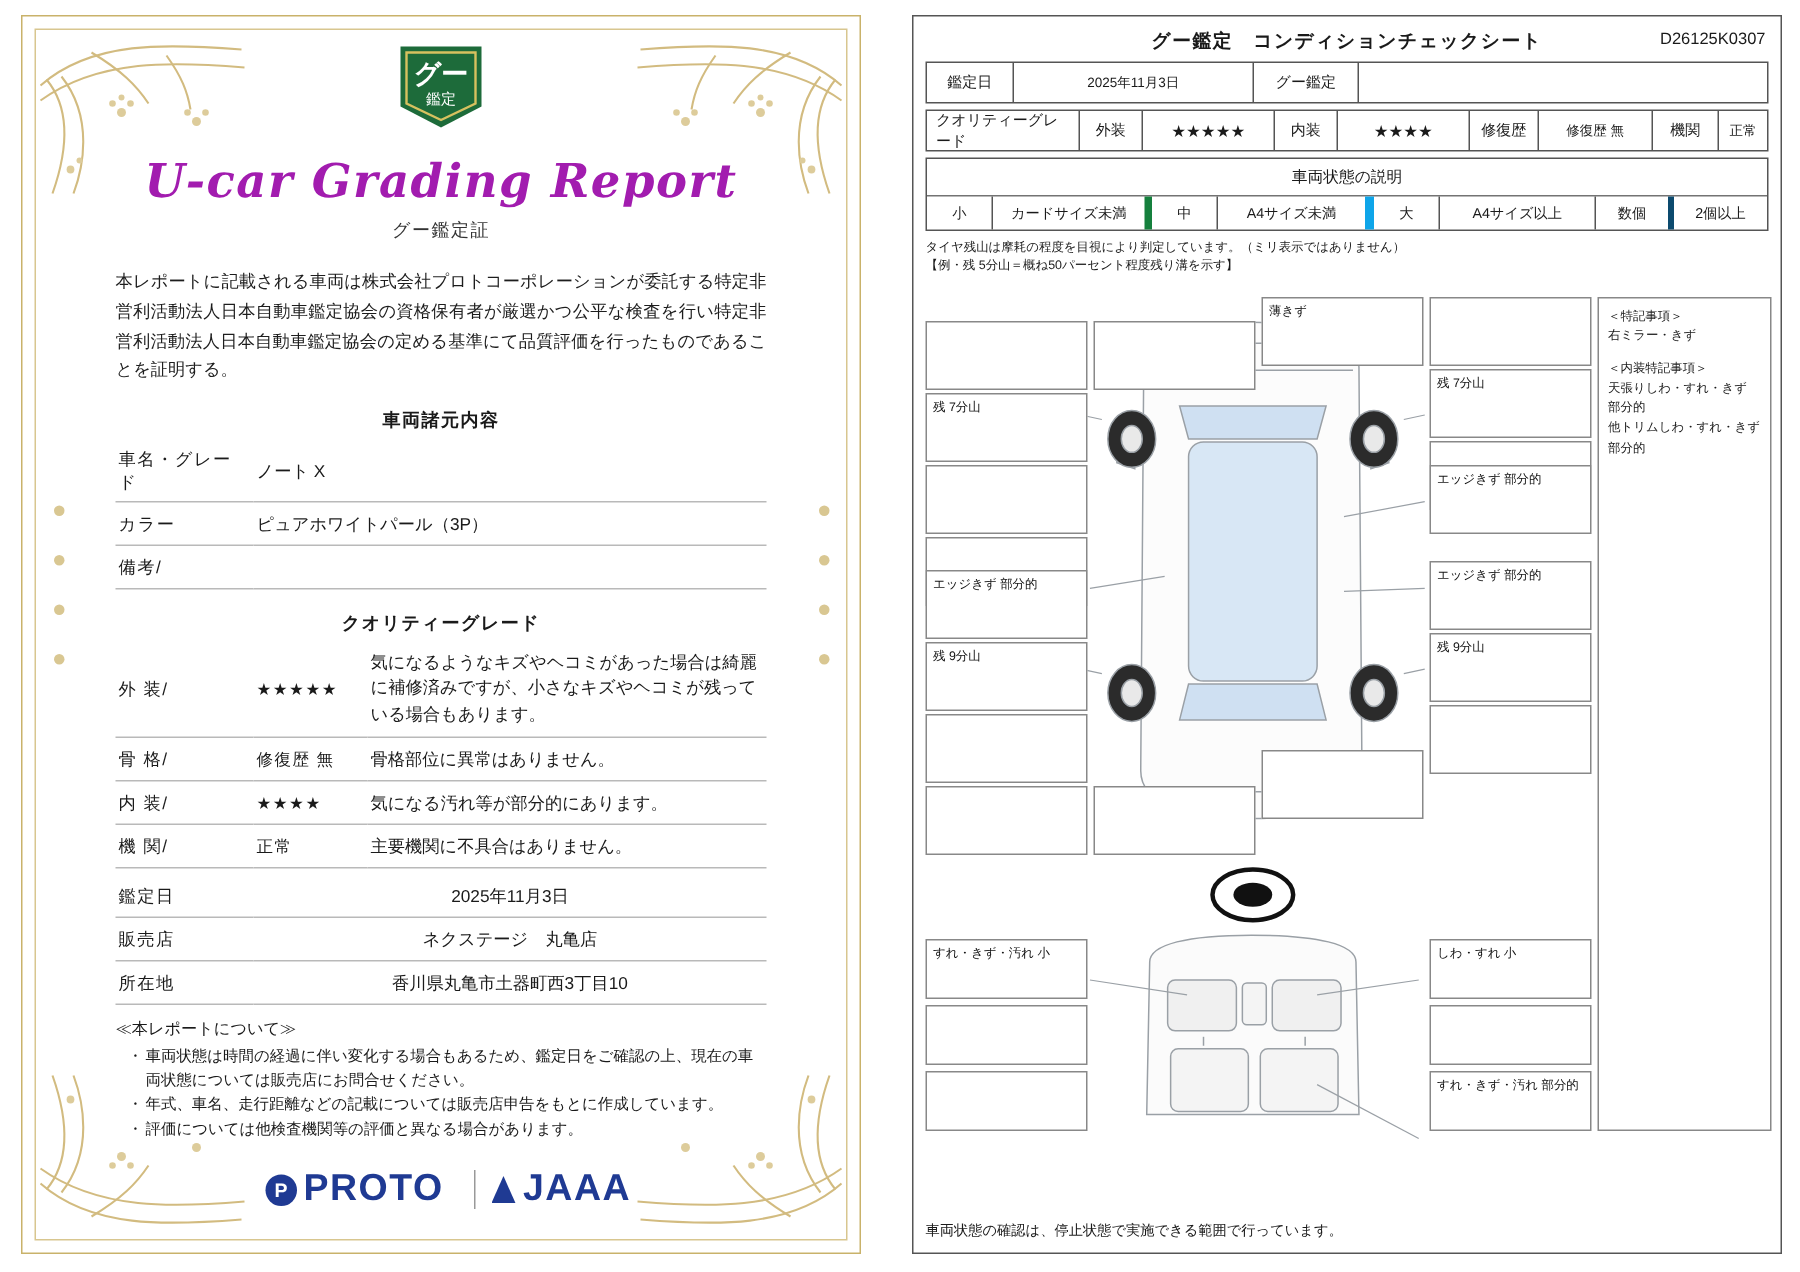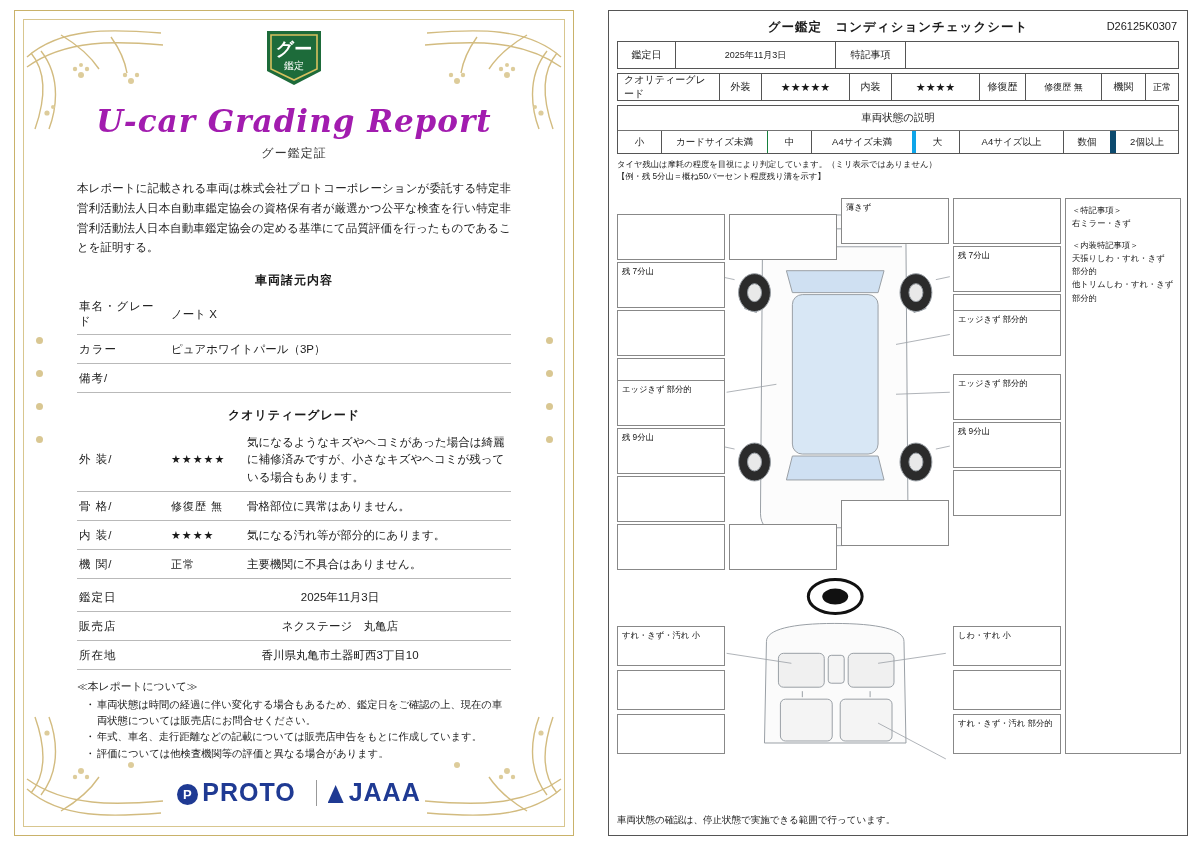--- a/index.html
+++ b/index.html
@@ -352,46 +352,46 @@
 
   <div class="sheet">
     <div class="sheet-head">
       <div class="sheet-title">グー鑑定　コンディションチェックシート</div>
       <div class="sheet-code">D26125K0307</div>
     </div>
 
     <div class="row h28">
       <div class="cell hdr" style="width:58px">鑑定日</div>
       <div class="cell ctr" style="width:160px">2025年11月3日</div>
-      <div class="cell hdr" style="width:70px">特記事項</div>
+      <div class="cell hdr" style="width:70px">グー鑑定</div>
       <div class="cell ctr" style="flex:1"></div>
     </div>
 
     <div class="row h28">
       <div class="cell hdr" style="width:102px">クオリティーグレード</div>
       <div class="cell hdr" style="width:42px">外装</div>
       <div class="cell ctr" style="width:88px;font-size:11px">★★★★★</div>
       <div class="cell hdr" style="width:42px">内装</div>
       <div class="cell ctr" style="width:88px;font-size:11px">★★★★</div>
       <div class="cell hdr" style="width:46px">修復歴</div>
       <div class="cell ctr" style="width:76px">修復歴 無</div>
       <div class="cell hdr" style="width:44px">機関</div>
       <div class="cell ctr" style="flex:1">正常</div>
     </div>
 
     <div class="desc-box">
       <div class="desc-title">車両状態の説明</div>
       <div class="desc-row">
         <div class="cell ctr" style="width:44px;border-right:1px solid #555">小</div>
-        <div class="cell ctr" style="width:106px;border-right:1px solid #15803d">カードサイズ未満</div>
+        <div class="cell ctr" style="width:106px;border-right:5px solid #15803d">カードサイズ未満</div>
         <div class="cell ctr" style="width:44px;border-right:1px solid #555">中</div>
-        <div class="cell ctr" style="width:104px;border-right:4px solid #0ea5e9">A4サイズ未満</div>
+        <div class="cell ctr" style="width:104px;border-right:6px solid #0ea5e9">A4サイズ未満</div>
         <div class="cell ctr" style="width:44px;border-right:1px solid #555">大</div>
         <div class="cell ctr" style="width:104px;border-right:1px solid #555">A4サイズ以上</div>
-        <div class="cell ctr" style="width:52px;border-right:6px solid #0c4a6e">数個</div>
+        <div class="cell ctr" style="width:52px;border-right:4px solid #0c4a6e">数個</div>
         <div class="cell ctr" style="flex:1">2個以上</div>
       </div>
     </div>
 
     <div class="legend">
       <div>タイヤ残山は摩耗の程度を目視により判定しています。（ミリ表示ではありません）</div>
       <div>【例・残 5分山＝概ね50パーセント程度残り溝を示す】</div>
     </div>
 
     <div class="diagram">

